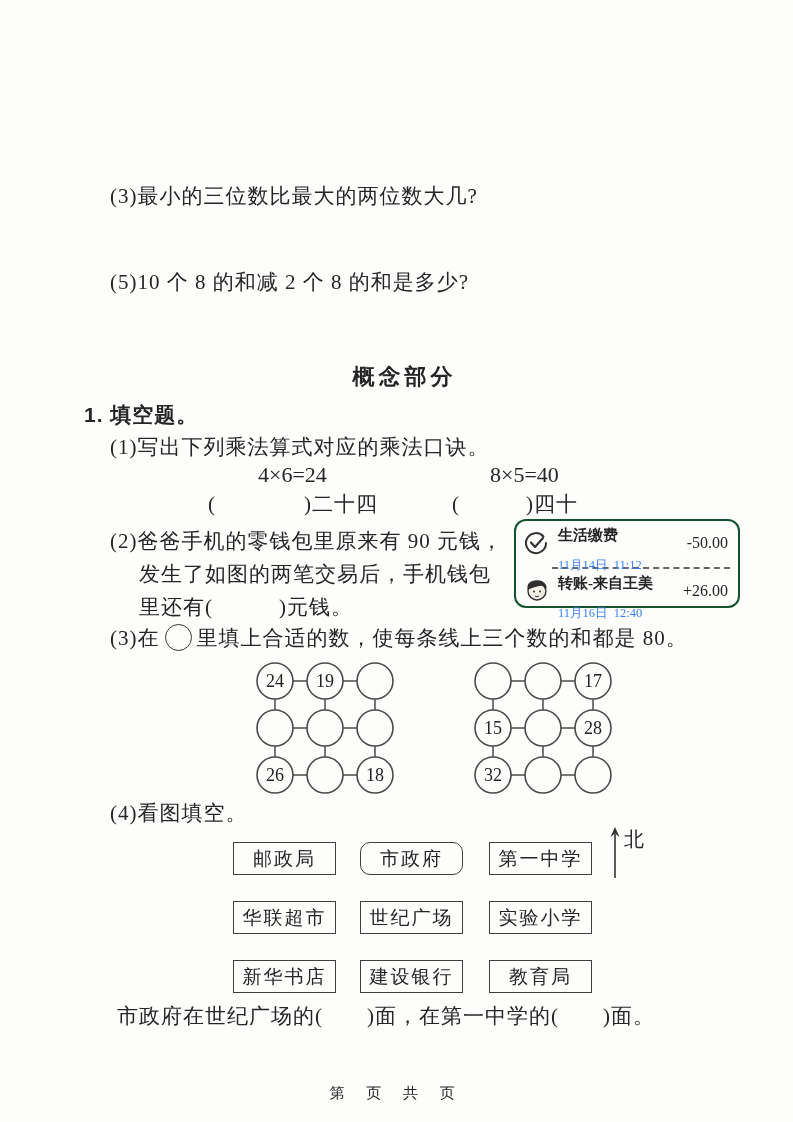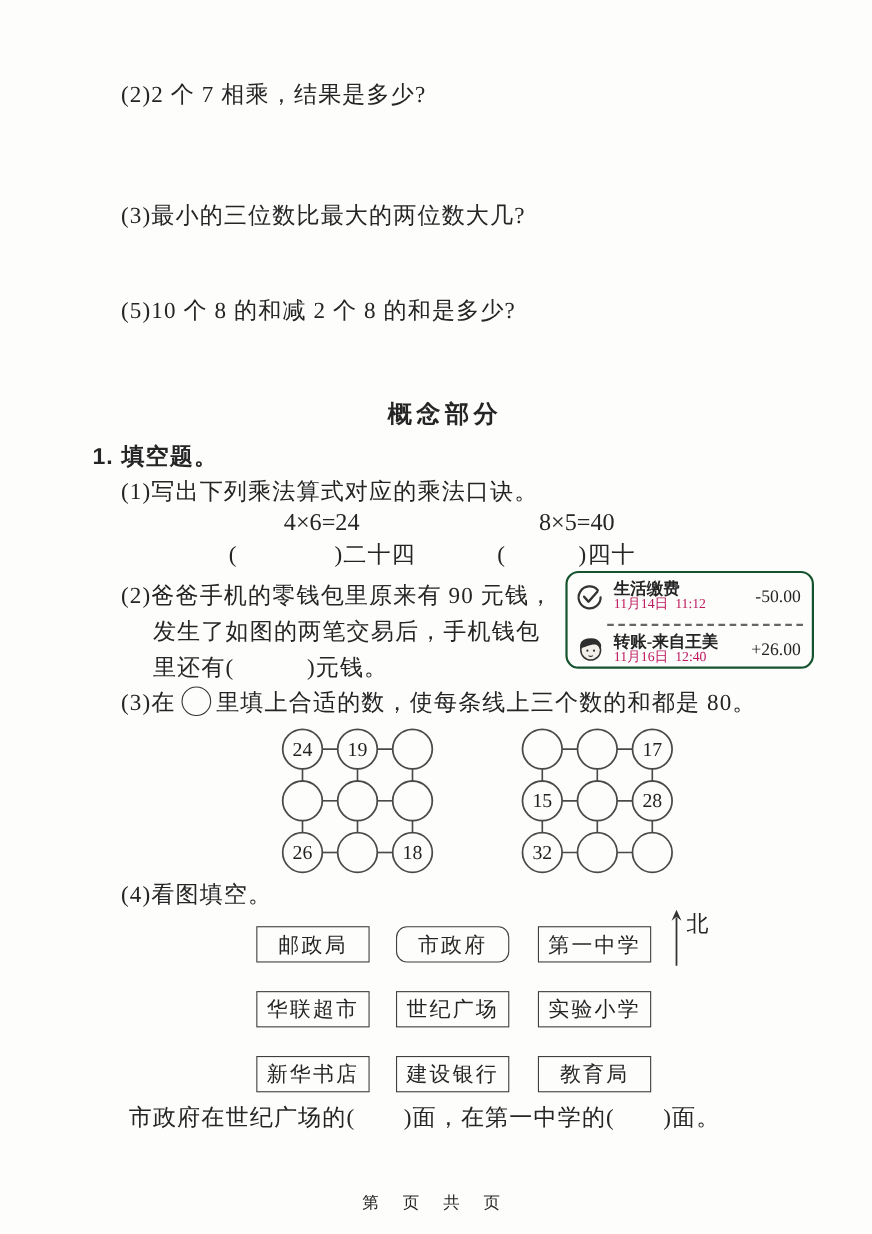--- a/index.html
+++ b/index.html
@@ -21,39 +21,38 @@
   
   .grid-svg { position:absolute; }
   
   .wallet {
     position:absolute; left:514px; top:519px; width:226px; height:89px;
     border:2px solid #14532d; border-radius:12px; background:#fdfdfc;
   }
   .tx-row { position:relative; height:46px; }
   .tx-row .tx-icon { position:absolute; left:7px; top:9px; }
   .tx-title { position:absolute; left:42px; top:5px; font-size:15px; font-weight:bold; white-space:pre; }
-  .tx-date  { position:absolute; left:42px; top:20px; font-size:12.5px; white-space:pre; color:#be185d; }
+  .tx-date  { position:absolute; left:42px; top:36px; font-size:12.5px; white-space:pre; color:#3b82f6; }
   .tx-amount{ position:absolute; right:10px; top:13px; font-size:16px; white-space:pre; }
   .tx-divider { margin:0 8px 0 36px; border-top:2px dashed #666; height:0; }
   
   .bldg {
     position:absolute; width:103px; height:33px; border:1.6px solid #3f3f3f;
     display:flex; align-items:center; justify-content:center;
     font-size:19px; letter-spacing:2px; background:#fdfdfc; white-space:pre;
   }
   .north { position:absolute; left:604px; top:826px; width:60px; height:60px; }
   .north .n-label { position:absolute; left:20px; top:0; font-size:20px; }
   .footer { position:absolute; width:100%; text-align:center; top:1084px; font-size:15px; letter-spacing:9px; white-space:pre; }
 </style>
 </head>
 <body>
 
 <div class="page">
 
-  <div class="txt" style="left:110px; top:72px;">(2)2 个 7 相乘，结果是多少?</div>
   <div class="txt" style="left:110px; top:182px;text-align:center;">(3)最小的三位数比最大的两位数大几?</div>
   <div class="txt" style="left:110px; top:268px;">(5)10 个 8 的和减 2 个 8 的和是多少?</div>
 
   <div class="heading bold" style="top:362px;padding-left:16px;">概念部分</div>
   <div class="txt bold" style="left:84px; top:401px; font-size:21px;">1. 填空题。</div>
 
   <div class="txt" style="left:110px; top:433px;">(1)写出下列乘法算式对应的乘法口诀。</div>
   <div class="eq" style="left:258px; top:462px;">4×6=24</div>
   <div class="eq" style="left:490px; top:462px;">8×5=40</div>
   <div class="txt" style="left:208px; top:490px;">(　　　　)二十四</div>

